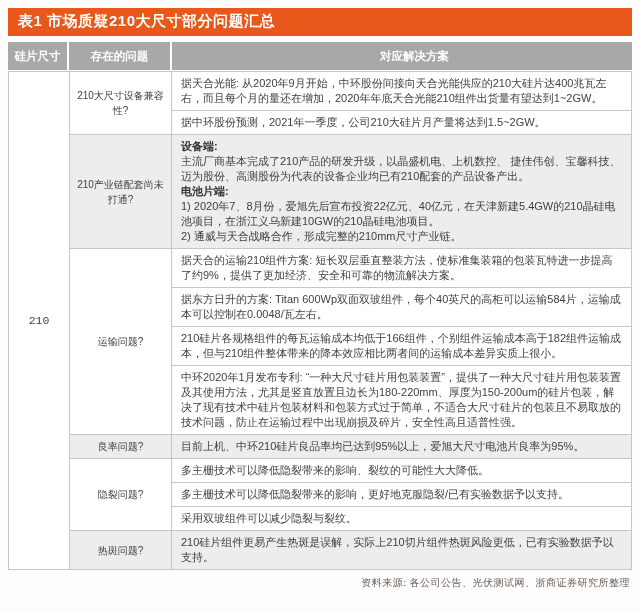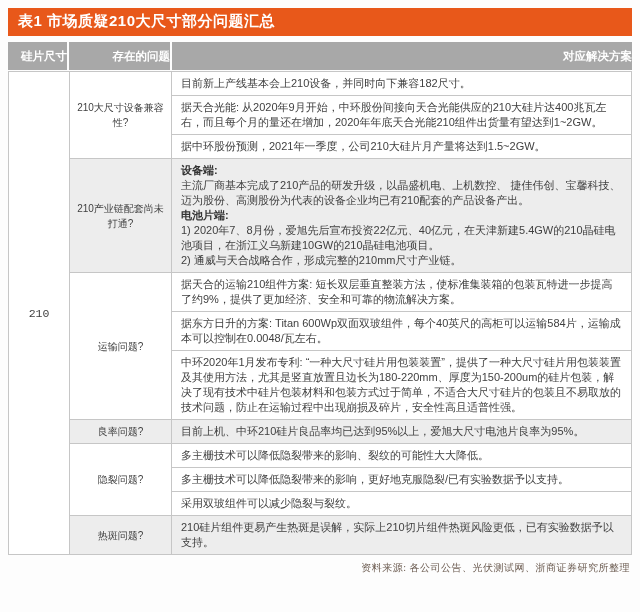--- a/index.html
+++ b/index.html
@@ -22,21 +22,21 @@
   }
   .hdr-row {
     display: flex;
     margin: 0 8px 1px 8px;
   }
   .hdr-cell {
     background: var(--header-bg, #a8a8a8);
     color: #ffffff;
     font-size: 11.5px;
     font-weight: bold;
-    text-align: right;
+    text-align: center;
     padding: 7px 0 6px 0;
     border-right: 2px solid #fdfdfd;
     box-sizing: border-box;
   }
   .hdr-cell:last-child { border-right: none; }
   .w-size { width: 61px; flex: none; }
   .w-problem { width: 103px; flex: none; }
   .w-solution { flex: 1; padding-left: 25px; }
   .tbl {
     margin: 0 8px;
@@ -119,23 +119,20 @@
   <div class="hdr-cell w-solution">对应解决方案</div>
 </div>
 
 <div class="tbl">
   <div class="size-cell">210</div>
   <div class="groups" id="groups">
       <div class="group">
         <div class="problem-cell">210大尺寸设备兼容性?</div>
         <div class="solutions">
           <div class="solution-cell">
-            <div class="para">目前新上产线基本会上210设备，并同时向下兼容182尺寸。</div>
-          </div>
-          <div class="solution-cell">
             <div class="para">据天合光能: 从2020年9月开始，中环股份间接向天合光能供应的210大硅片达400兆瓦左右，而且每个月的量还在增加，2020年年底天合光能210组件出货量有望达到1~2GW。</div>
           </div>
           <div class="solution-cell">
             <div class="para">据中环股份预测，2021年一季度，公司210大硅片月产量将达到1.5~2GW。</div>
           </div>
         </div>
       </div>
       <div class="group shaded">
         <div class="problem-cell">210产业链配套尚未打通?</div>
         <div class="solutions">
@@ -151,20 +148,23 @@
       <div class="group">
         <div class="problem-cell">运输问题?</div>
         <div class="solutions">
           <div class="solution-cell">
             <div class="para">据天合的运输210组件方案: 短长双层垂直整装方法，使标准集装箱的包装瓦特进一步提高了约9%，提供了更加经济、安全和可靠的物流解决方案。</div>
           </div>
           <div class="solution-cell">
             <div class="para">据东方日升的方案: Titan 600Wp双面双玻组件，每个40英尺的高柜可以运输584片，运输成本可以控制在0.0048/瓦左右。</div>
           </div>
           <div class="solution-cell">
+            <div class="para">210硅片各规格组件的每瓦运输成本均低于166组件，个别组件运输成本高于182组件运输成本，但与210组件整体带来的降本效应相比两者间的运输成本差异实质上很小。</div>
+          </div>
+          <div class="solution-cell">
             <div class="para">中环2020年1月发布专利: “一种大尺寸硅片用包装装置”，提供了一种大尺寸硅片用包装装置及其使用方法，尤其是竖直放置且边长为180-220mm、厚度为150-200um的硅片包装，解决了现有技术中硅片包装材料和包装方式过于简单，不适合大尺寸硅片的包装且不易取放的技术问题，防止在运输过程中出现崩损及碎片，安全性高且适普性强。</div>
           </div>
         </div>
       </div>
       <div class="group shaded">
         <div class="problem-cell">良率问题?</div>
         <div class="solutions">
           <div class="solution-cell">
             <div class="para">目前上机、中环210硅片良品率均已达到95%以上，爱旭大尺寸电池片良率为95%。</div>
           </div>

